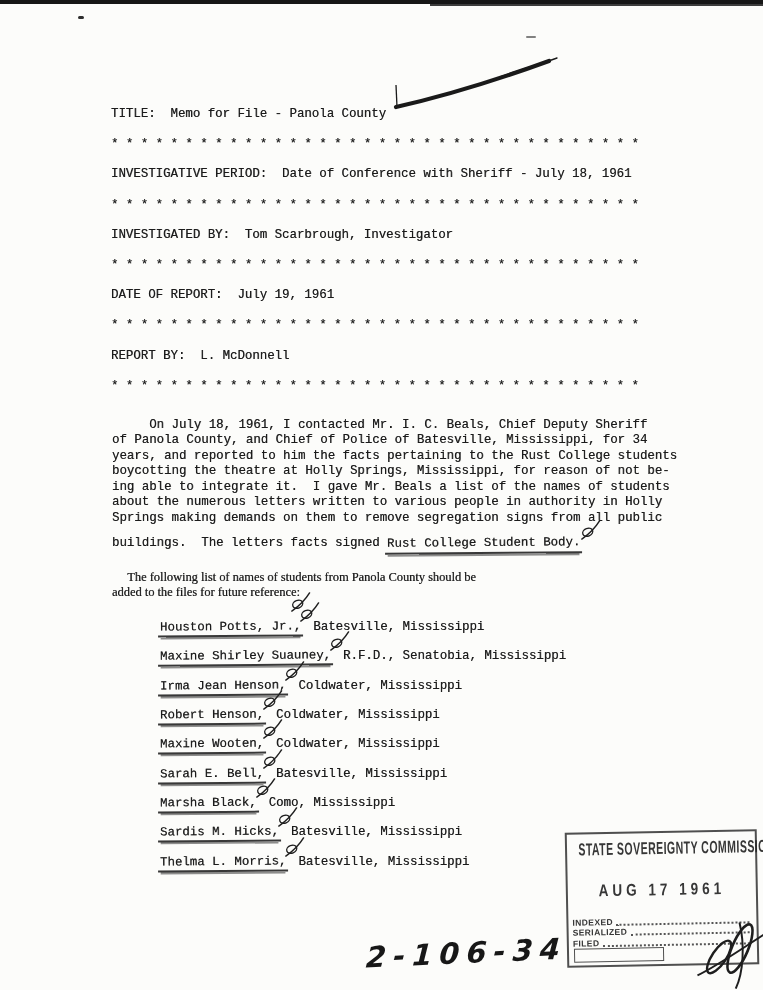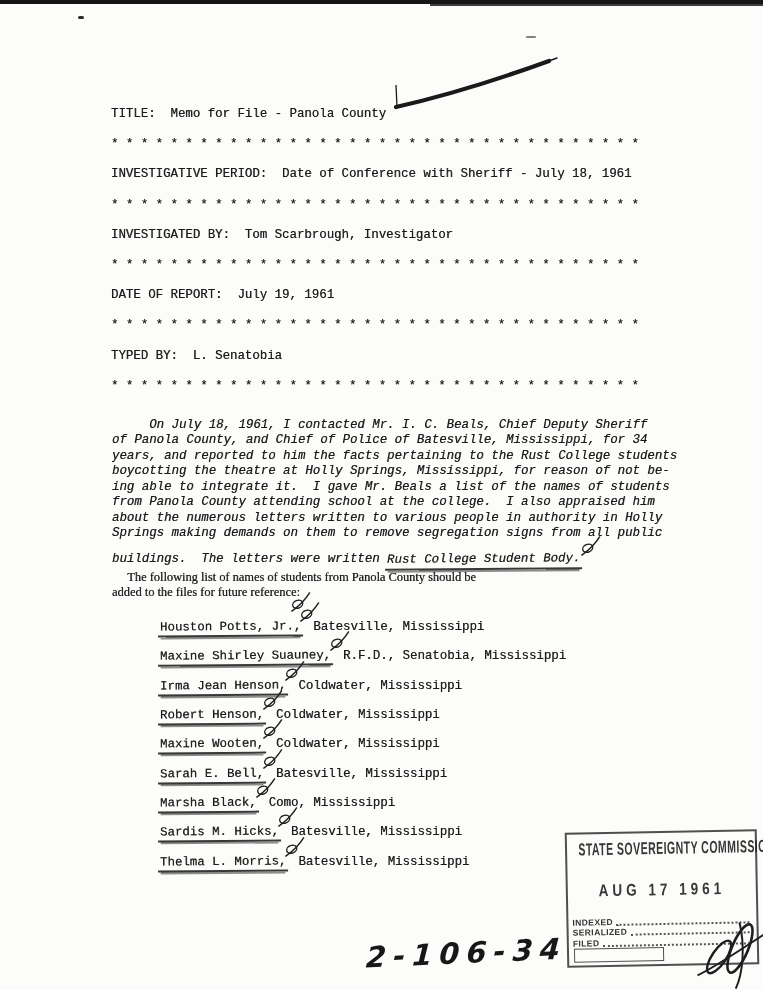--- a/index.html
+++ b/index.html
@@ -11,21 +11,21 @@
   }
   .mono { white-space:pre; font-size:12.4px; text-shadow:0.35px 0 0 rgba(25,25,25,0.65); }
 
   .top-edge { position:absolute; top:0; left:0; width:763px; height:4px; background:#161616; }
   .top-edge::after { content:""; position:absolute; top:4px; left:430px; width:333px; height:1.5px; background:#3c3c3c; }
   .speck { position:absolute; background:#2e2e2e; border-radius:2px; }
   .s1 { left:78px; top:16px; width:6px; height:3px; }
   .s2 { left:526px; top:36px; width:10px; height:2px; opacity:.6; }
 
   .header { position:absolute; left:111px; top:99px; line-height:30.2px; }
-  .para1  { position:absolute; left:112px; top:418px; line-height:15.45px;font-style:italic; }
+  .para1  { position:absolute; left:112px; top:418px; line-height:15.45px; }
   .para2  { position:absolute; left:112px; top:570px; line-height:15.45px;font-family:Liberation Serif, serif; }
 
   .students { position:absolute; left:160px; top:610px; }
   .student-row { height:29.35px; }
 
   .hand-underline {
     display:inline-block;
     border-bottom:2.6px solid rgba(28,28,28,0.88);
     box-shadow:0 4.5px 0 -2.6px rgba(30,30,30,0.5);
     padding:0 2px 1px 2px; margin:0 -2px;
@@ -92,34 +92,33 @@
 
   <div class="header">
     <div class="mono">TITLE:  Memo for File - Panola County</div>
     <div class="mono">* * * * * * * * * * * * * * * * * * * * * * * * * * * * * * * * * * * *</div>
     <div class="mono">INVESTIGATIVE PERIOD:  Date of Conference with Sheriff - July 18, 1961</div>
     <div class="mono">* * * * * * * * * * * * * * * * * * * * * * * * * * * * * * * * * * * *</div>
     <div class="mono">INVESTIGATED BY:  Tom Scarbrough, Investigator</div>
     <div class="mono">* * * * * * * * * * * * * * * * * * * * * * * * * * * * * * * * * * * *</div>
     <div class="mono">DATE OF REPORT:  July 19, 1961</div>
     <div class="mono">* * * * * * * * * * * * * * * * * * * * * * * * * * * * * * * * * * * *</div>
-    <div class="mono">TYPED BY:  L. Senatobia</div>
+    <div class="mono">REPORT BY:  L. McDonnell</div>
     <div class="mono">* * * * * * * * * * * * * * * * * * * * * * * * * * * * * * * * * * * *</div>
   </div>
 
   <div class="para1">
     <div class="mono">     On July 18, 1961, I contacted Mr. I. C. Beals, Chief Deputy Sheriff</div>
     <div class="mono">of Panola County, and Chief of Police of Batesville, Mississippi, for 34</div>
     <div class="mono">years, and reported to him the facts pertaining to the Rust College students</div>
     <div class="mono">boycotting the theatre at Holly Springs, Mississippi, for reason of not be-</div>
     <div class="mono">ing able to integrate it.  I gave Mr. Beals a list of the names of students</div>
-    <div class="mono">from Panola County attending school at the college.  I also appraised him</div>
     <div class="mono">about the numerous letters written to various people in authority in Holly</div>
     <div class="mono">Springs making demands on them to remove segregation signs from all public</div>
-    <div class="mono"><span>buildings.  The letters were written </span><span class="hand-underline">Rust College Student Body.</span><svg class="loop-glyph loop-inline-sm">
+    <div class="mono"><span>buildings.  The letters facts signed </span><span class="hand-underline">Rust College Student Body.</span><svg class="loop-glyph loop-inline-sm">
           <use href="#loopmark"></use>
         </svg></div>
   </div>
 
   <div class="para2">
     <div class="mono">     The following list of names of students from Panola County should be</div>
     <div class="mono">added to the files for future reference:</div>
   </div>
 
   <svg class="loop-glyph future-loop">

